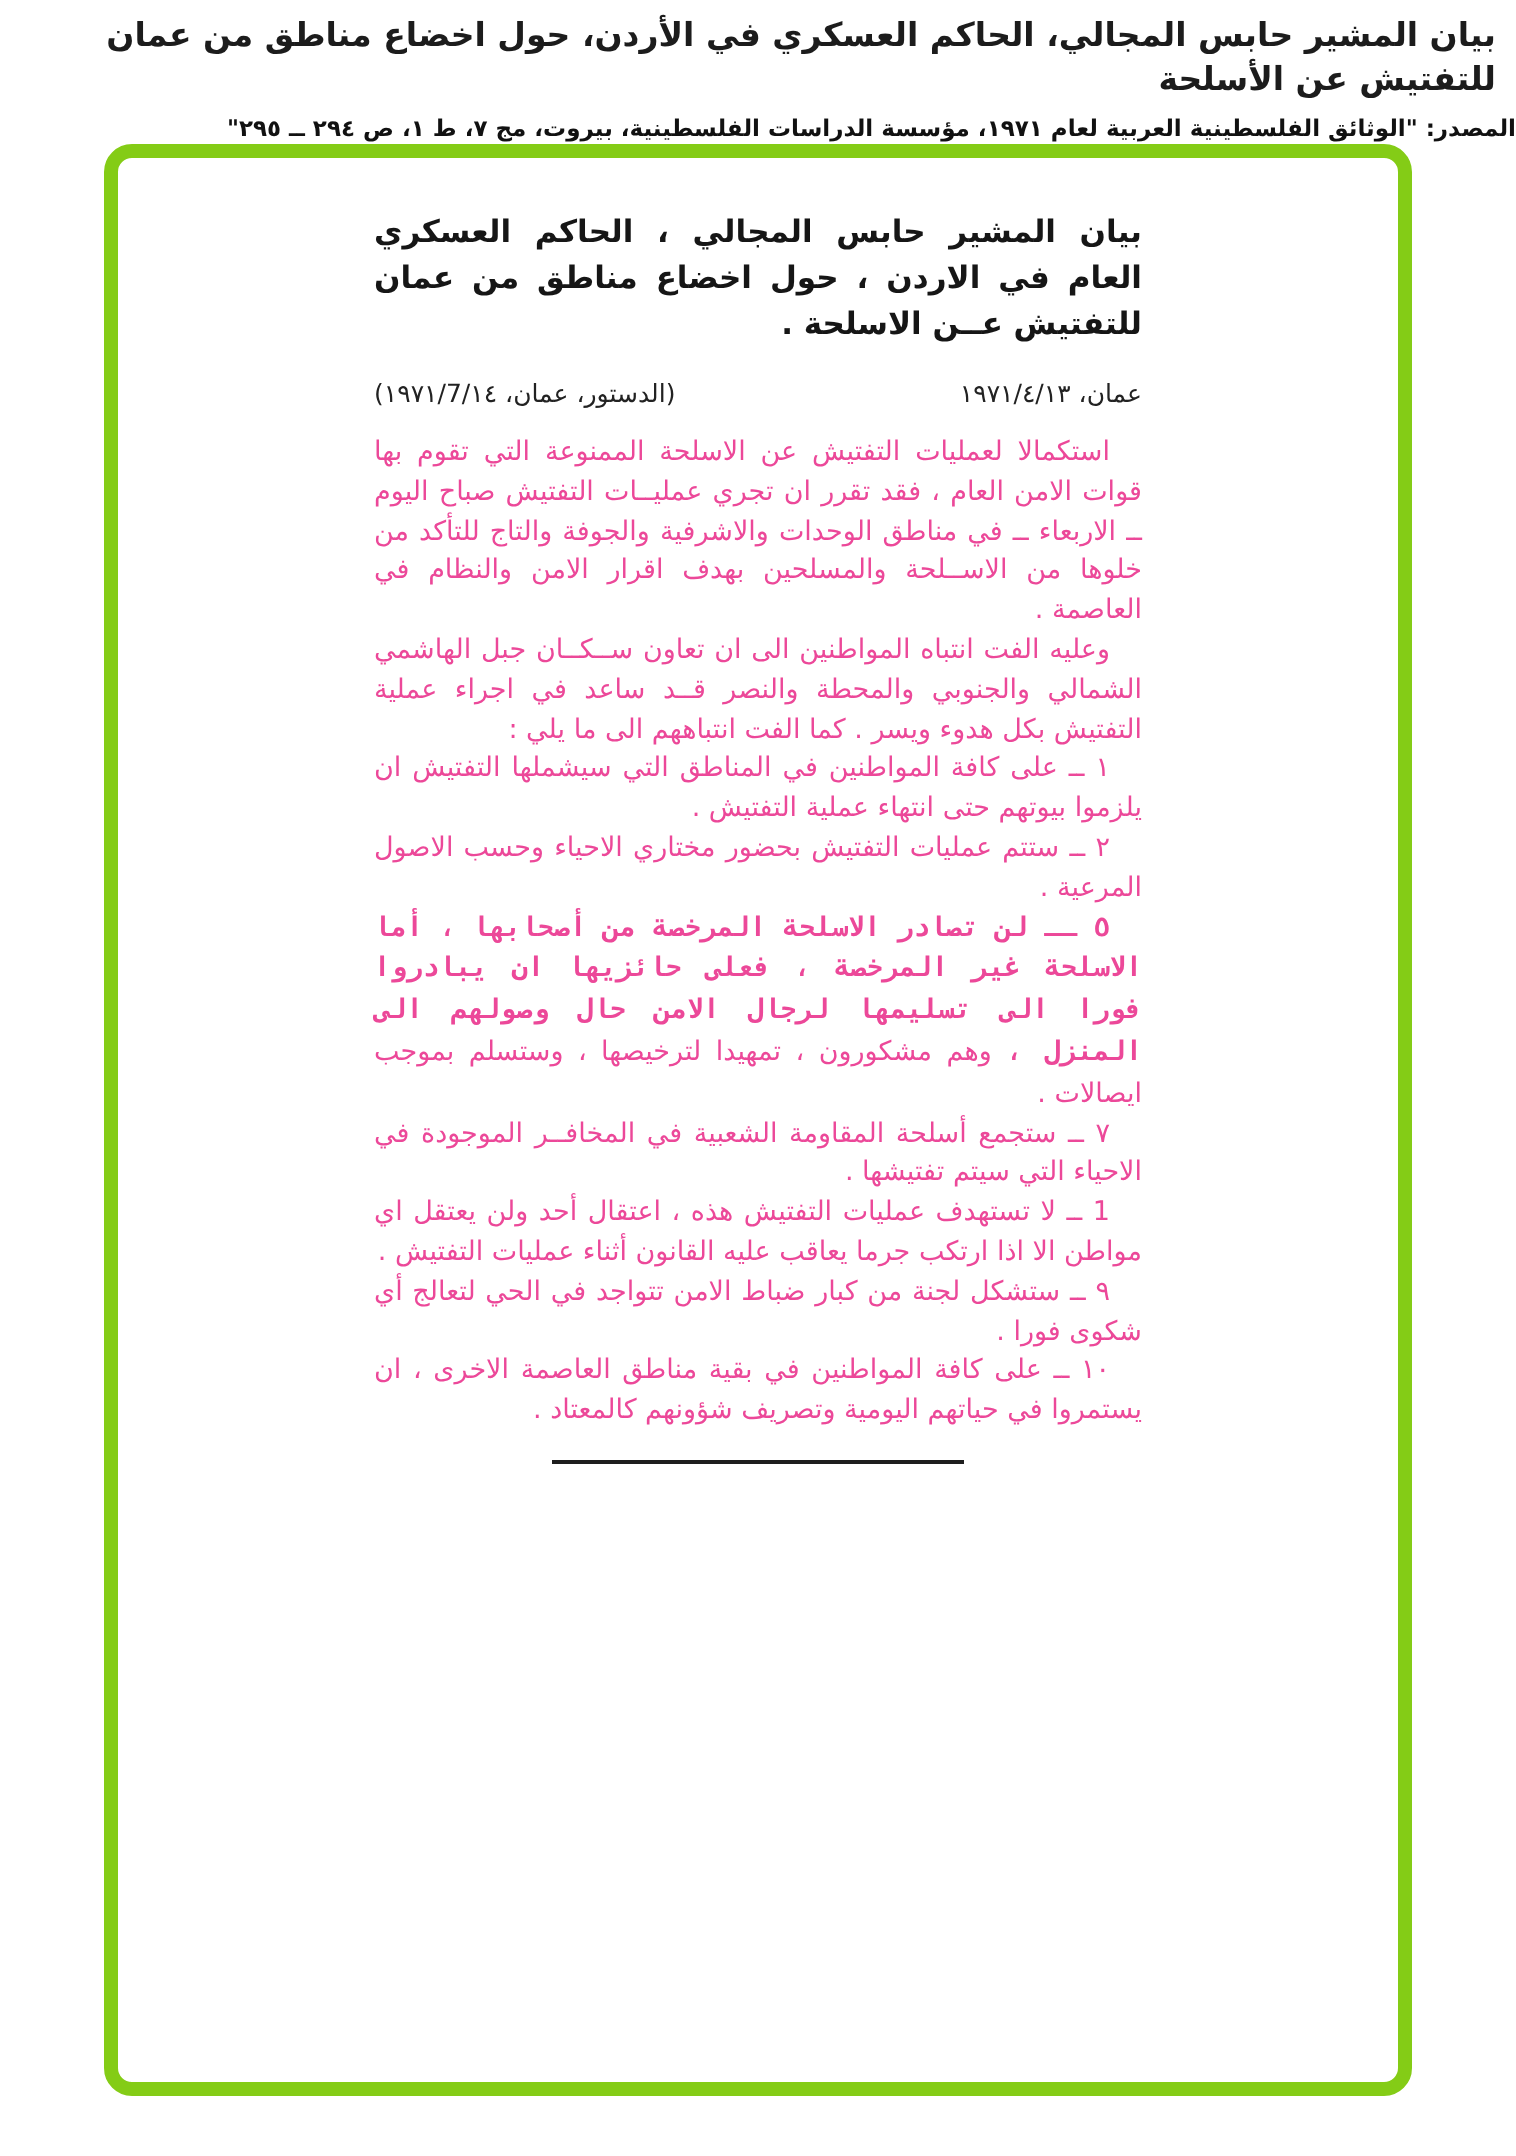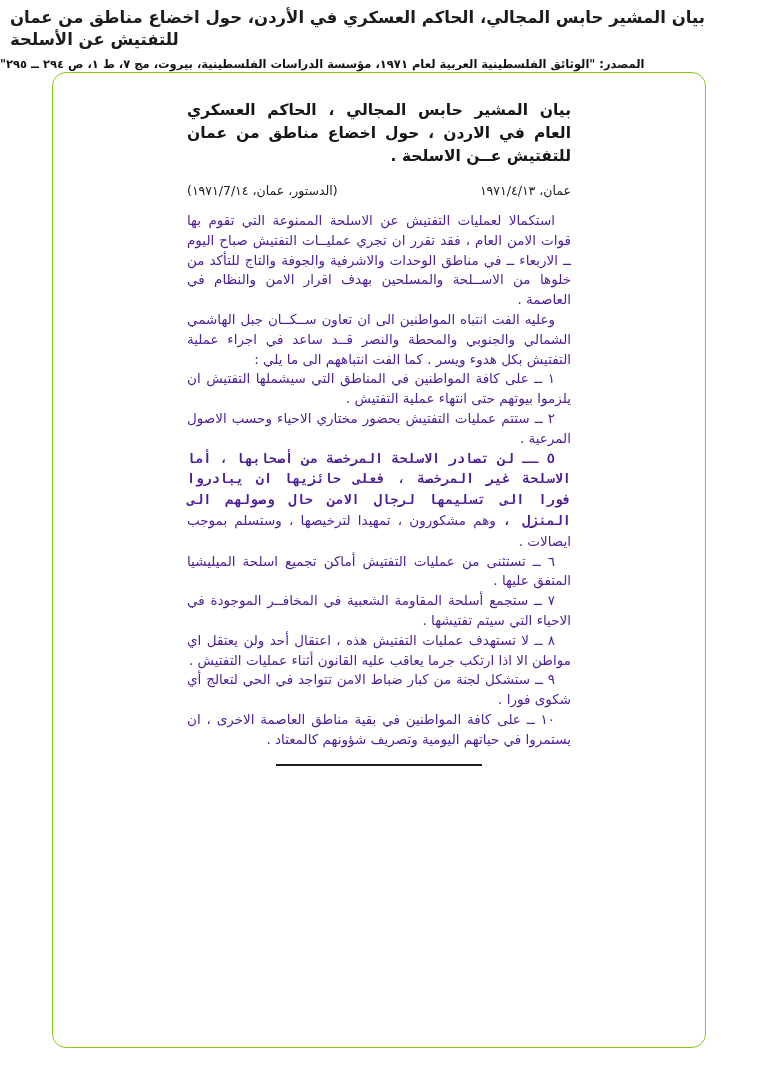--- a/index.html
+++ b/index.html
@@ -14,21 +14,21 @@
   }
   .page {
     position: relative;
     width: 758px;
     height: 1078px;
     direction: rtl;
   }
   
   .top-header {
     padding-top: 7px;
-    text-align: left;
+    text-align: right;
   }
   .top-header .main-title {
     margin: 0 10px;
     font-size: 16.5px;
     font-weight: 700;
     line-height: 1.35;
     letter-spacing: 0;
   }
   .top-header .source-line {
     margin-top: 5px;
@@ -37,21 +37,21 @@
     color: #111111;
   }
   
   .scan-frame {
     position: absolute;
     left: 52px;
     top: 72px;
     width: 654px;
     height: 976px;
     box-sizing: border-box;
-    border: 1px solid #84cc16;
+    border: 7px solid #84cc16;
     border-radius: 14px;
     background: #ffffff;
     overflow: hidden;
   }
   
   .doc-column {
     width: 384px;
     margin: 26px auto 0 auto;
     direction: rtl;
   }
@@ -70,21 +70,21 @@
     font-size: 12.5px;
     margin-bottom: 13px;
     color: #222222;
   }
   .doc-body p {
     margin: 0;
     font-size: 13.5px;
     line-height: 19.8px;
     text-align: justify;
     text-indent: 16px;
-    color: #4c1d95;
+    color: #ec4899;
   }
   .doc-body .bold-lead {
     font-weight: 700;
     font-family: Liberation Mono, monospace;
   }
   .end-divider {
     width: 206px;
     margin: 14px auto 0 auto;
     border: none;
     border-top: 2px solid #1e1e1e;
@@ -110,23 +110,22 @@
         <span>(الدستور، عمان، ١٩٧١/7/١٤)</span>
       </div>
 
       <div class="doc-body">
         <p>استكمالا لعمليات التفتيش عن الاسلحة الممنوعة التي تقوم بها قوات الامن العام ، فقد تقرر ان تجري عمليــات التفتيش صباح اليوم ــ الاربعاء ــ في مناطق الوحدات والاشرفية والجوفة والتاج للتأكد من خلوها من الاســلحة والمسلحين بهدف اقرار الامن والنظام في العاصمة .</p>
         <p>وعليه الفت انتباه المواطنين الى ان تعاون ســكــان جبل الهاشمي الشمالي والجنوبي والمحطة والنصر قــد ساعد في اجراء عملية التفتيش بكل هدوء ويسر . كما الفت انتباههم الى ما يلي :</p>
 
         <p>١ ــ على كافة المواطنين في المناطق التي سيشملها التفتيش ان يلزموا بيوتهم حتى انتهاء عملية التفتيش .</p>
         <p>٢ ــ ستتم عمليات التفتيش بحضور مختاري الاحياء وحسب الاصول المرعية .</p>
         <p><span class="bold-lead">٥ ــ لن تصادر الاسلحة المرخصة من أصحابها ، أما الاسلحة غير المرخصة ، فعلى حائزيها ان يبادروا فورا الى تسليمها لرجال الامن حال وصولهم الى المنزل ،</span> <span>وهم مشكورون ، تمهيدا لترخيصها ، وستسلم بموجب ايصالات .</span></p>
-        <p>٦ ــ تستثنى من عمليات التفتيش أماكن تجميع اسلحة الميليشيا المتفق عليها .</p>
         <p>٧ ــ ستجمع أسلحة المقاومة الشعبية في المخافــر الموجودة في الاحياء التي سيتم تفتيشها .</p>
-        <p>٨ ــ لا تستهدف عمليات التفتيش هذه ، اعتقال أحد ولن يعتقل اي مواطن الا اذا ارتكب جرما يعاقب عليه القانون أثناء عمليات التفتيش .</p>
+        <p>1 ــ لا تستهدف عمليات التفتيش هذه ، اعتقال أحد ولن يعتقل اي مواطن الا اذا ارتكب جرما يعاقب عليه القانون أثناء عمليات التفتيش .</p>
         <p>٩ ــ ستشكل لجنة من كبار ضباط الامن تتواجد في الحي لتعالج أي شكوى فورا .</p>
         <p>١٠ ــ على كافة المواطنين في بقية مناطق العاصمة الاخرى ، ان يستمروا في حياتهم اليومية وتصريف شؤونهم كالمعتاد .</p>
       </div>
 
       <hr class="end-divider">
 
     </div>
   </div>
 
 </div>

